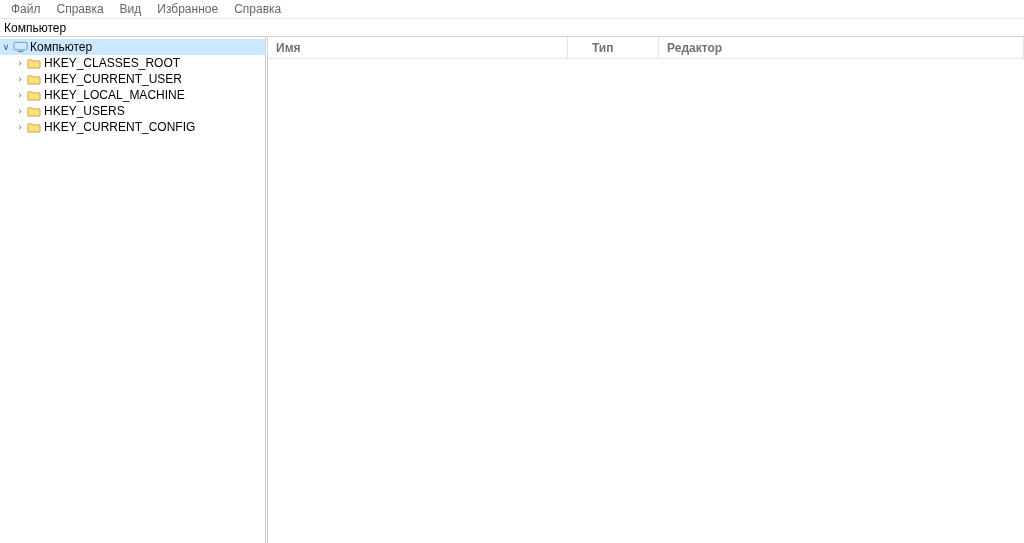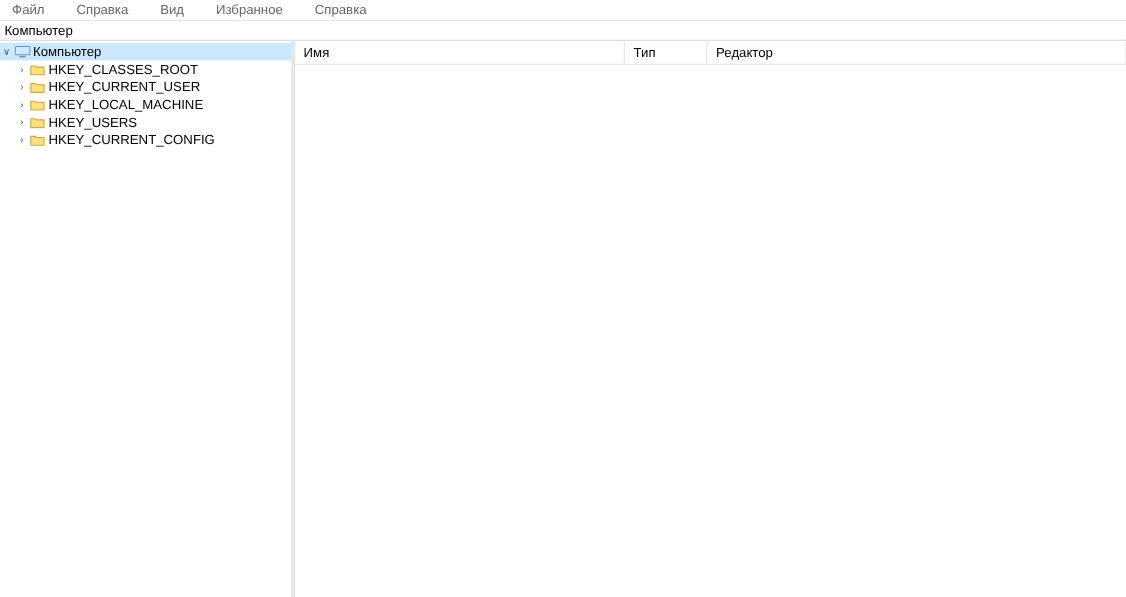--- a/index.html
+++ b/index.html
@@ -33,21 +33,21 @@
     width: 40px; height: 22px;
     display: flex; align-items: center; justify-content: center;
     color: #777;
   }
 
   
   .menubar {
     height: 19px;
     display: flex; align-items: center;
     padding: 0 4px;
-    gap: 15px;
+    gap: 2px;
     color: #666;
     border-bottom: 1px solid #e5e5e5;
   }
   .menu-item { padding: 1px 7px; }
 
   
   .addressbar {
     height: 18px;
     display: flex; align-items: center;
     padding: 0 4px;
@@ -110,24 +110,25 @@
   .list-header {
     height: 22px;
     display: flex;
     border-bottom: 1px solid #e5e5e5;
     user-select: none;
   }
   .col {
     display: flex; align-items: center;
     padding: 0 8px;
     border-right: 1px solid #e5e5e5;
-    color: #000000;
+    color: #737373;
+    font-weight: bold;
   }
   .col.name  { width: 300px; }
-  .col.type  { width: 75px; }
+  .col.type  { width: 75px; margin-left: 16px; }
   .col.value { flex: 1; }
   .list-body { flex: 1; overflow: auto; }
 </style>
 </head>
 <body>
 
 <div class="window">
 
 
   <div class="menubar">

